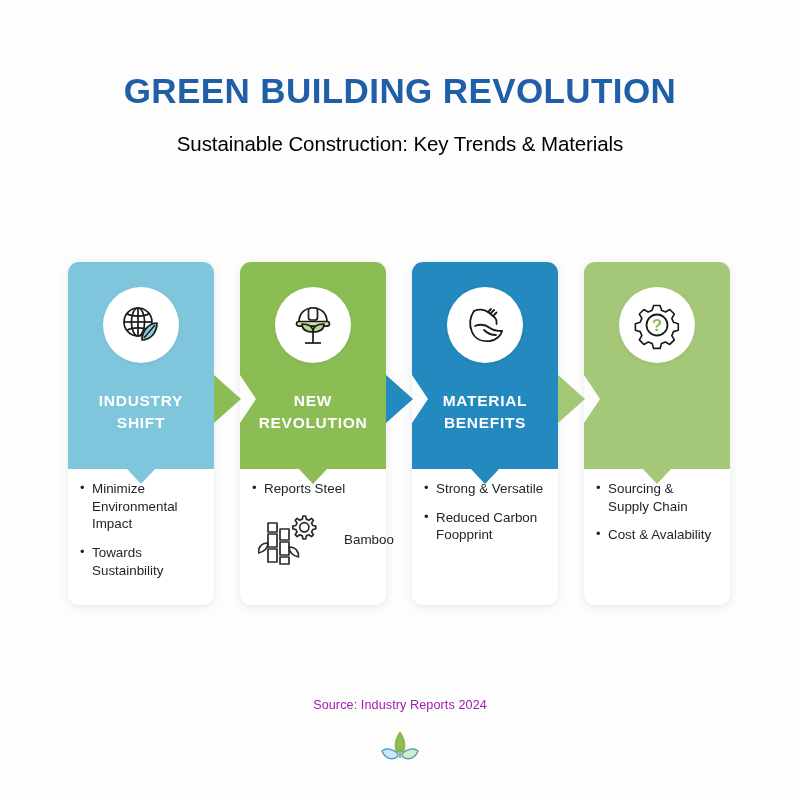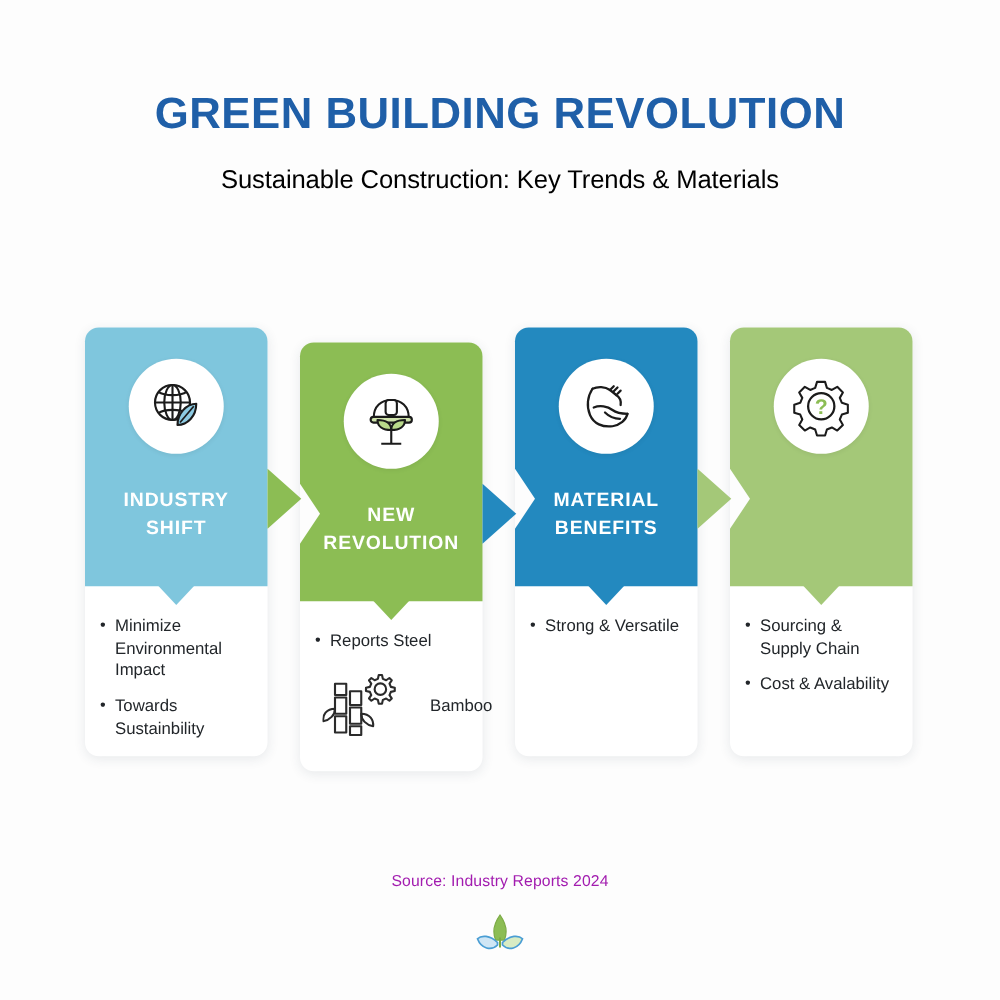--- a/index.html
+++ b/index.html
@@ -46,21 +46,21 @@
   .card {
     position: absolute;
     top: 0;
     width: 146px;
     height: 343px;
     background: #ffffff;
     border-radius: 11px;
     box-shadow: 0 2px 9px rgba(40,60,80,0.10);
   }
   .card.c0 { left: 0px; }
-  .card.c1 { left: 172px; margin-top: 12px; }
+  .card.c1 { left: 172px; }
   .card.c2 { left: 344px; }
   .card.c3 { left: 516px; }
 
   .head {
     position: absolute;
     left: 0; top: 0;
     width: 146px;
     height: 207px;
     border-radius: 11px 11px 0 0;
     overflow: visible;
@@ -133,21 +133,21 @@
     line-height: 1.45;
     letter-spacing: 0.7px;
     z-index: 4;
   }
   .head-label.single { top: 137px; }
 
   
   .body {
     position: absolute;
     left: 0;
-    top: 212px;
+    top: 200px;
     width: 146px;
     padding: 18px 12px 10px 12px;
     box-sizing: border-box;
   }
   .bullets {
     list-style: none;
     margin: 0;
     padding: 0;
   }
   .bullets li {
@@ -312,20 +312,21 @@
         </svg>
       </div>
       <div class="head-label">
         <span>MATERIAL</span><br>
         <span>BENEFITS</span>
       </div>
     </div>
     <div class="body">
       <ul class="bullets">
         <li>Strong &amp; Versatile</li>
+        <li>Reduced Carbon Foopprint</li>
       </ul>
     </div>
   </div>
 
   <div class="card c3">
     <div class="head" style="color:#a4c878">
       <div class="fill" style="background:#a4c878"></div>
       <div class="innotch"></div>
       <div class="notch"></div>
       <div class="icon-circle">

